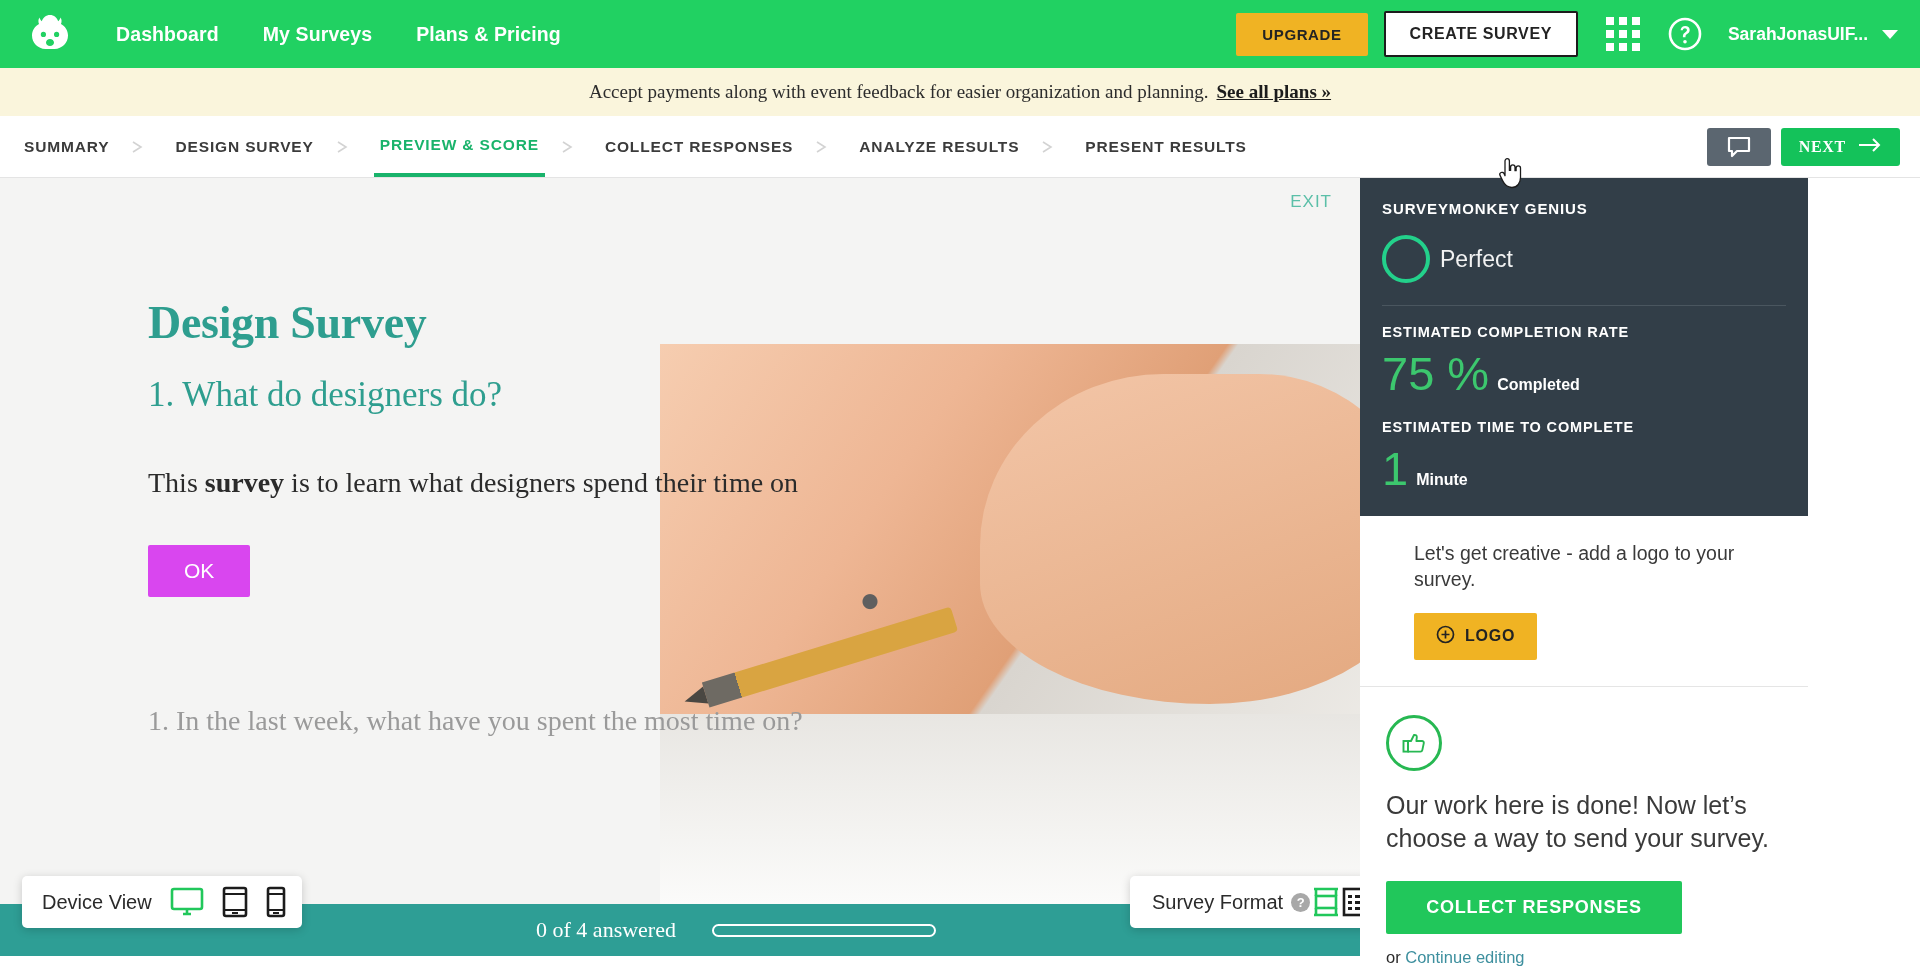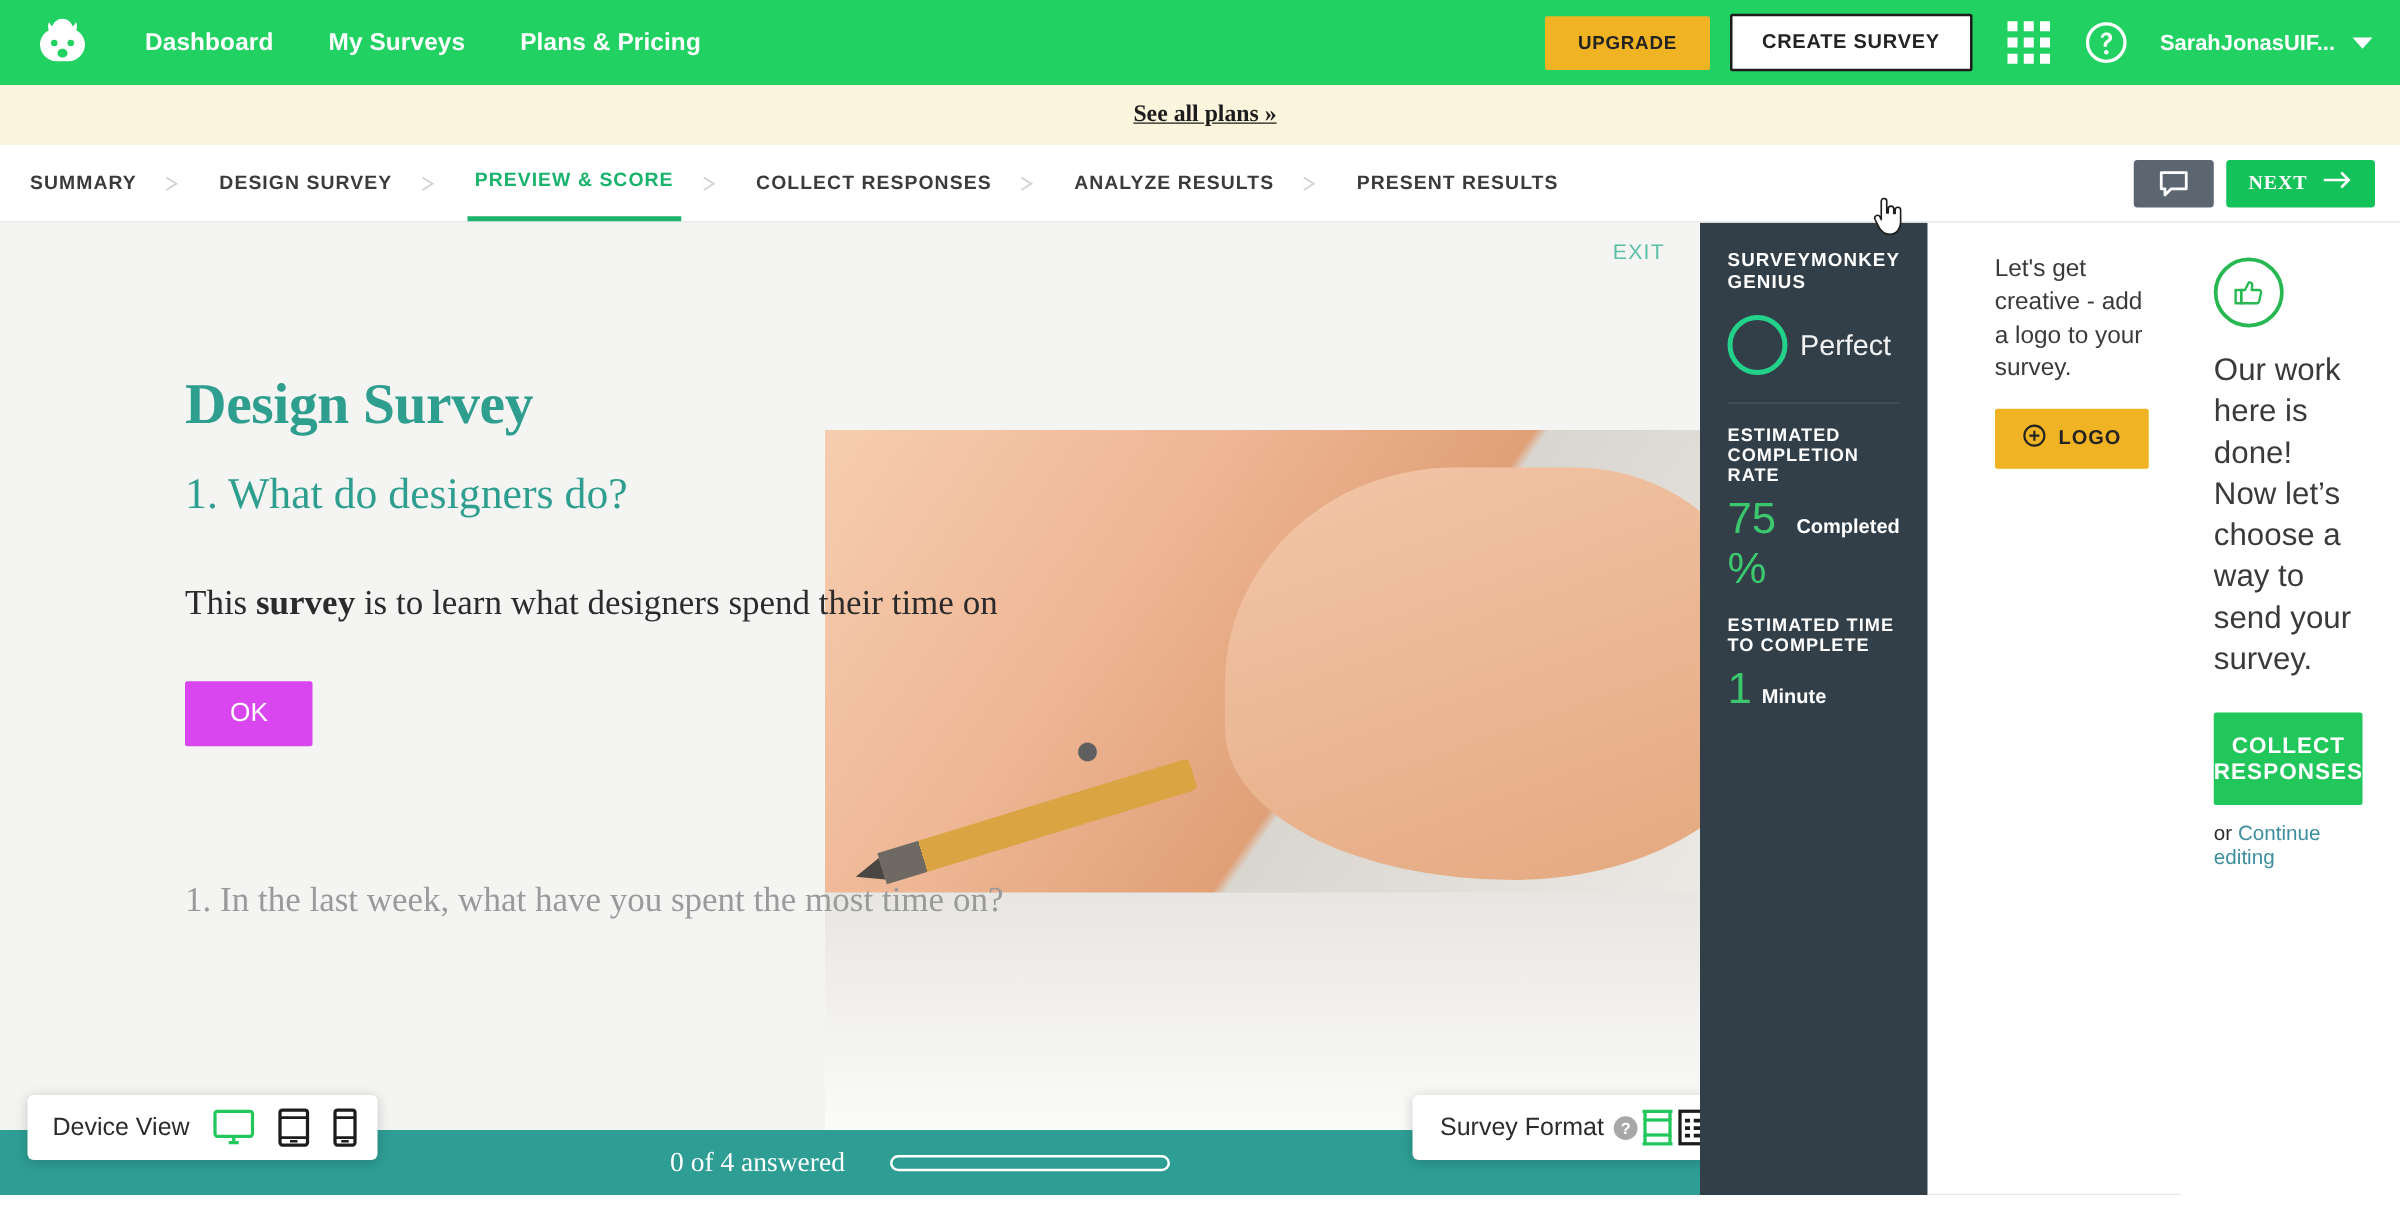--- a/index.html
+++ b/index.html
@@ -154,34 +154,34 @@
   .widget-format { left: 1130px; bottom: 28px; height: 52px; padding: 0 18px 0 22px; }
   .widget-label { font-size: 20px; color: #2b2b2b; white-space: nowrap; }
   .dev-btn { cursor: pointer; display: flex; align-items: center; }
   .qmark {
     width: 19px; height: 19px; border-radius: 50%; background: #a8a8a8; color: #fff;
     font-size: 13px; font-weight: 700; display: inline-flex; align-items: center;
     justify-content: center; margin-left: 8px; cursor: pointer;
   }
 
   
-  .rightpanel { width: 448px; height: 100%; background: #fff; display: flex; flex-direction: row; }
+  .rightpanel { width: 448px; height: 100%; background: #fff; display: flex; flex-direction: column; }
   .genius {
     background: #323e48; color: #fff; padding: 22px 22px 20px 22px;
   }
   .genius-title { font-size: 15px; font-weight: 700; letter-spacing: .9px; }
   .genius-score { display: flex; align-items: center; gap: 10px; margin: 18px 0 22px 0; }
   .score-ring {
     width: 48px; height: 48px; border-radius: 50%; border: 4px solid #23d18b;
   }
   .score-label { font-size: 23px; color: #f2f2f2; }
   .genius-div { height: 1px; background: #4a565f; margin: 0 0 18px 0; }
   .stat-label { font-size: 14.5px; font-weight: 700; letter-spacing: .85px; color: #fff; }
   .stat-value { margin-top: 6px; display: flex; align-items: baseline; gap: 8px; }
-  .stat-big { font-size: 35px; color: #3cc76e; font-weight: 400; }
+  .stat-big { font-size: 47px; color: #3cc76e; font-weight: 400; }
   .stat-unit { font-size: 16px; font-weight: 700; color: #fff; }
   .stat-block { margin-bottom: 18px; }
   .stat-block:last-child { margin-bottom: 0; }
 
   .tip {
     padding: 24px 26px 26px 54px; border-bottom: 1px solid #e5e5e5;
   }
   .tip-text { font-size: 19.5px; color: #3a3a3a; line-height: 1.35; }
   .btn-logo {
     margin-top: 20px; background: #f0b323; border: none; color: #232323;
@@ -240,20 +240,21 @@
           <path d="M12.6 13.2c.2-2.6 2.2-4.2 4.6-4.2 2.6 0 4.5 1.6 4.5 4 0 2-1.1 3-2.6 4-1.2.8-1.6 1.4-1.6 2.6v.7h-2.6v-1c0-1.9.7-2.9 2.2-3.9 1.3-.9 1.8-1.4 1.8-2.4 0-1.1-.8-1.8-2-1.8-1.2 0-2 .7-2.1 2h-2.2z" fill="#ffffff"></path>
           <circle cx="17" cy="24.8" r="1.8" fill="#ffffff"></circle>
         </svg>
       </div>
       <span class="user-name">SarahJonasUIF...</span>
       <div class="caret"></div>
     </div>
   </div>
 
   <div class="promo">
+    <span>Accept payments along with event feedback for easier organization and planning.</span>
     <span class="plans">See all plans »</span>
   </div>
 
   <div class="tabbar">
     <div class="tabs">
       <span class="tab">SUMMARY</span>
       <span class="tab-sep">
         <svg width="22" height="12" viewBox="0 0 22 12">
             <path d="M2 1l8 5-8 5" fill="none" stroke="#d3d3d3" stroke-width="1.6"></path>
           </svg>

